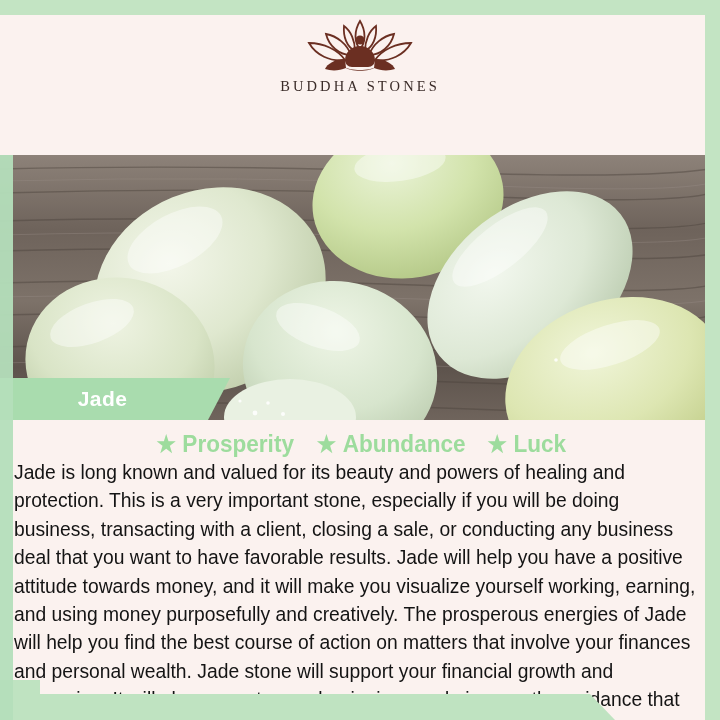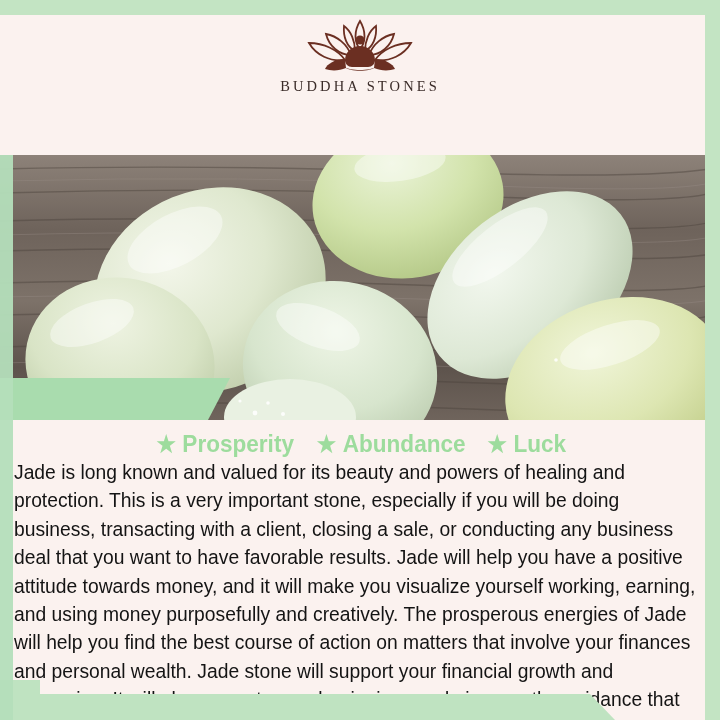--- a/index.html
+++ b/index.html
@@ -158,20 +158,21 @@
         <circle cx="255" cy="258" r="2.4"></circle>
           <circle cx="268" cy="248" r="1.8"></circle>
         <circle cx="240" cy="246" r="1.6"></circle>
           <circle cx="283" cy="259" r="2"></circle>
         <circle cx="556" cy="205" r="1.8"></circle>
       </g>
     </svg>
   </div>
 
   <div class="jade-band"></div>
+  <div class="jade-label">Jade</div>
 
   <div class="logo-wrap">
     <svg class="logo-mark" viewBox="0 0 150 62" aria-hidden="true">
       <g fill="none" stroke="#6b2f22" stroke-width="1.8" stroke-linecap="round">
         <path d="M75 6 C69 16 69 27 75 34 C81 27 81 16 75 6 Z"></path>
         <path d="M59 11 C58 22 62 32 70 36 C70 26 66 16 59 11 Z"></path>
         <path d="M91 11 C92 22 88 32 80 36 C80 26 84 16 91 11 Z"></path>
         <path d="M41 19 C44 31 54 40 66 40 C62 29 52 21 41 19 Z"></path>
         <path d="M109 19 C106 31 96 40 84 40 C88 29 98 21 109 19 Z"></path>
         <path d="M24 28 C31 40 45 47 60 45 C53 35 39 28 24 28 Z"></path>

